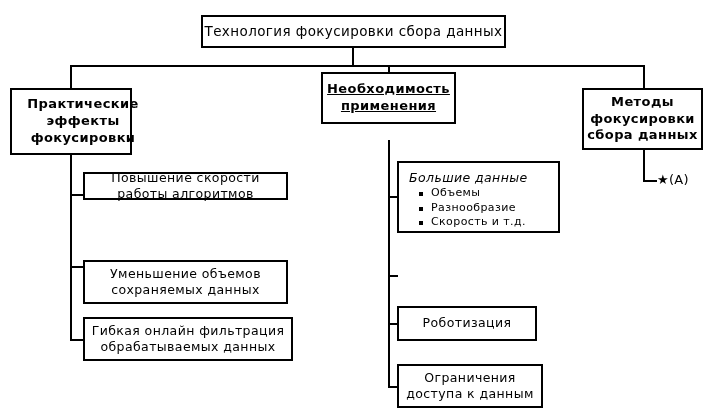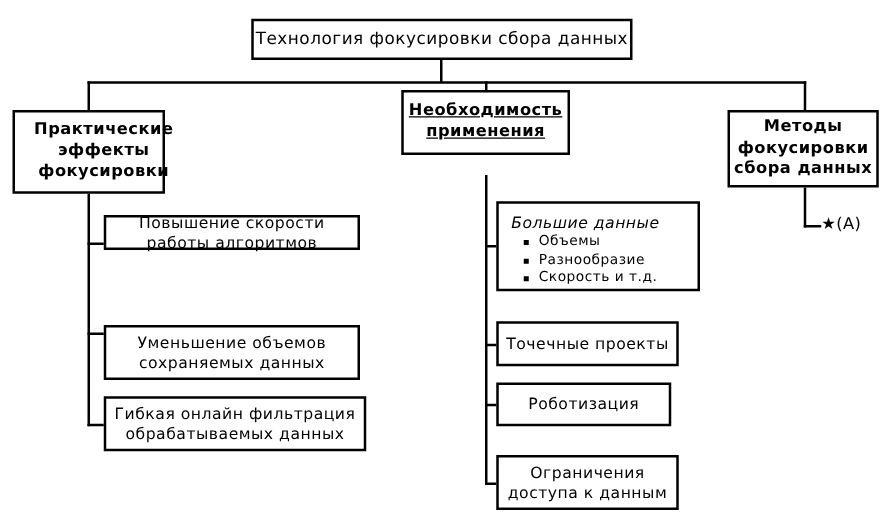--- a/index.html
+++ b/index.html
@@ -143,23 +143,20 @@
 
   <div class="box align-left" style="left:397px; top:161px; width:163px; height:72px;">
     <span class="hdr">Большие данные</span>
     <ul class="bullets">
       <li>Объемы</li>
       <li>Разнообразие</li>
       <li>Скорость и т.д.</li>
     </ul>
   </div>
 
-  <div class="box leaf-box" style="left:397px; top:257px; width:146px; height:36px;">
-    <span class="ln">Точечные проекты</span>
-  </div>
 
   <div class="box leaf-box" style="left:397px; top:306px; width:140px; height:35px;">
     <span class="ln">Роботизация</span>
   </div>
 
   <div class="box leaf-box" style="left:397px; top:364px; width:146px; height:44px;">
     <span class="ln">Ограничения</span>
     <span class="ln">доступа к данным</span>
   </div>
 

